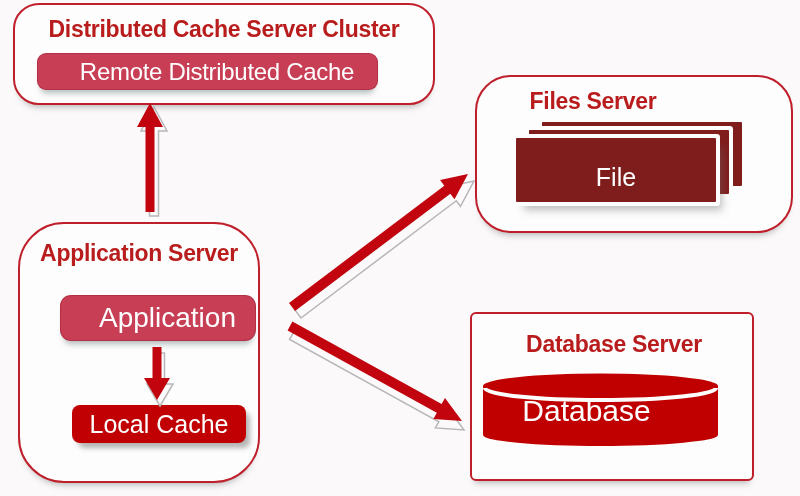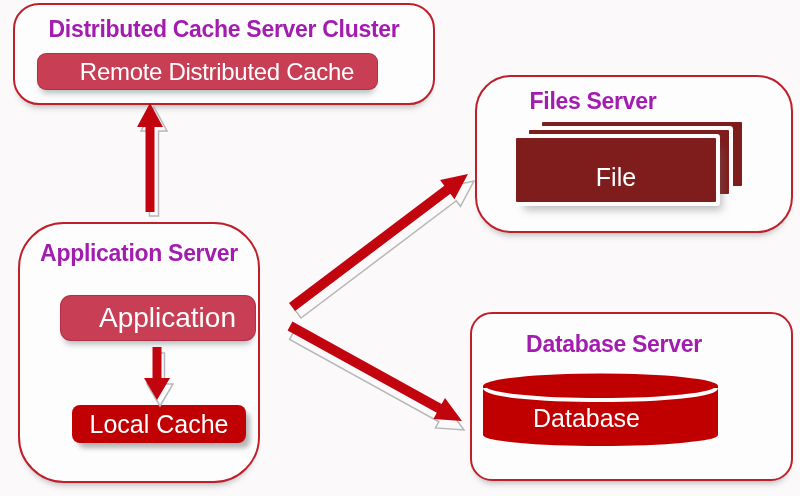--- a/index.html
+++ b/index.html
@@ -18,30 +18,30 @@
     position:absolute;
     background:#fefdfd;
     border:2px solid #bf1f2b;
     box-sizing:border-box;
     box-shadow:0 7px 6px -5px rgba(130,130,130,.55);
   }
   .cluster-title{
     font-weight:bold;
     font-size:23px;
     letter-spacing:-0.3px;
-    color:#a21caf;
+    color:#b91c1c;
     text-align:center;
   }
   #box-distributed{left:13px;top:3px;width:422px;height:102px;border-radius:26px;}
   #box-distributed .cluster-title{margin-top:11px;}
   #box-application{left:18px;top:222px;width:242px;height:261px;border-radius:46px;}
   #box-application .cluster-title{margin-top:16px;}
   #box-files{left:475px;top:75px;width:318px;height:158px;border-radius:36px;}
   #box-files .cluster-title{position:absolute;left:0;top:11px;width:232px;}
-  #box-database{left:470px;top:312px;width:323px;height:169px;border-radius:22px;text-decoration:underline;}
+  #box-database{left:470px;top:312px;width:284px;height:169px;border-radius:6px;text-decoration:underline;}
   #box-database .cluster-title{position:absolute;left:0;top:17px;width:284px;}
 
   
   .pill{
     position:absolute;
     background:#c73e55;
     border:1px solid rgba(140,20,40,.35);
     border-radius:9px;
     color:#fff;
     text-align:center;
@@ -69,22 +69,22 @@
   #file-mid{left:52px;top:53px;box-shadow:0 0 0 4px #fefdfd;}
   #file-front{
     left:39px;top:61px;
     box-shadow:0 0 0 4px #fefdfd,7px 9px 8px -1px rgba(110,110,110,.45);
     color:#fff;text-align:center;line-height:78px;font-size:25px;
   }
 
   
   #cylinder-svg{position:absolute;left:11px;top:59px;}
   #label-database{
-    position:absolute;left:11px;top:90px;width:235px;
-    color:#fff;text-align:center;font-size:25px;
+    position:absolute;left:11px;top:80px;width:235px;
+    color:#fff;text-align:center;font-size:30px;
     transform:translateX(-14px);
   }
 
   
   #arrows{
     position:absolute;left:0;top:0;width:800px;height:496px;
     pointer-events:none;
   }
   .arrow-shadow{fill:none;stroke:#b7b7b7;stroke-width:1.5;}
   .arrow-body{fill:#c2040f;}

